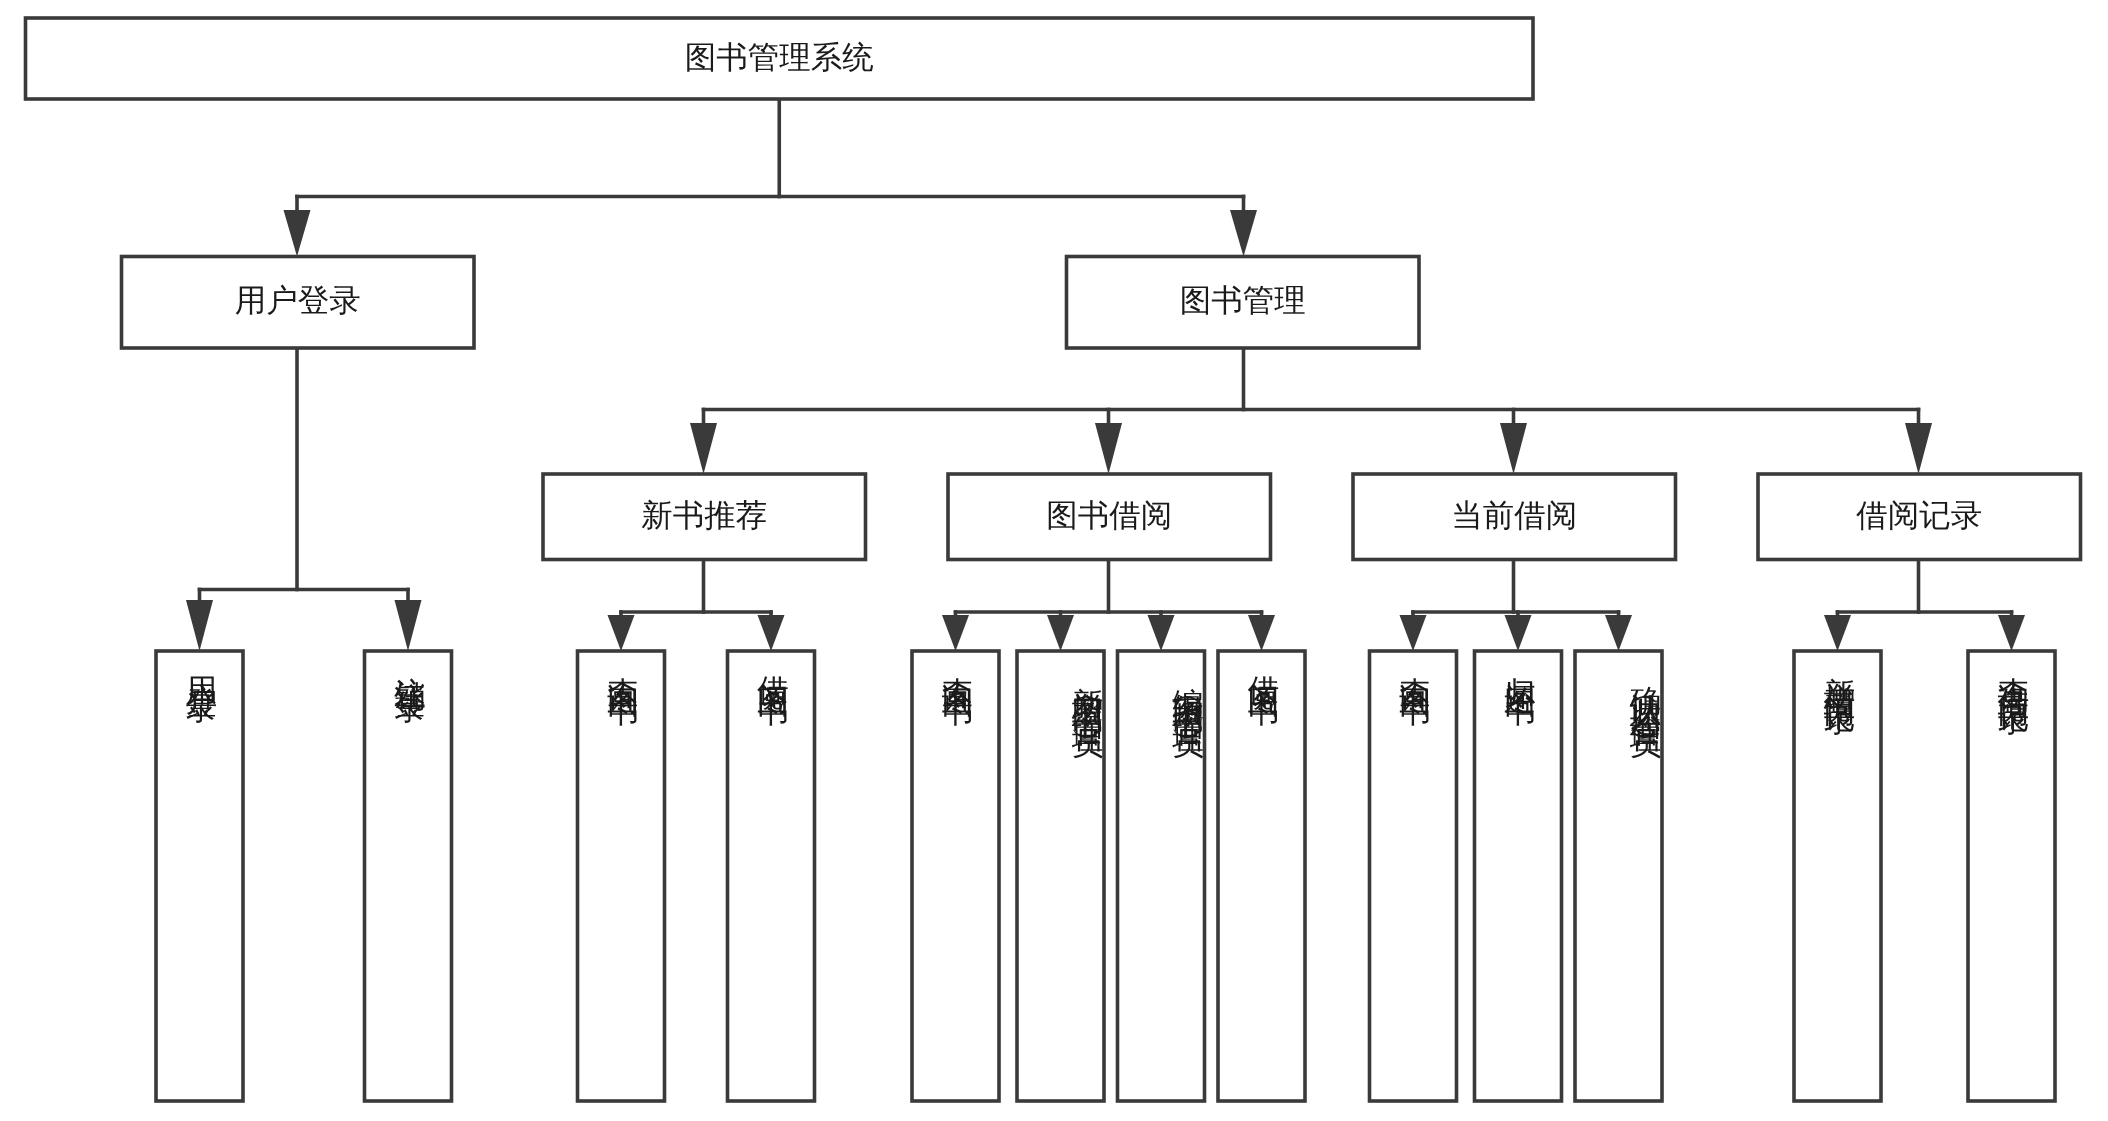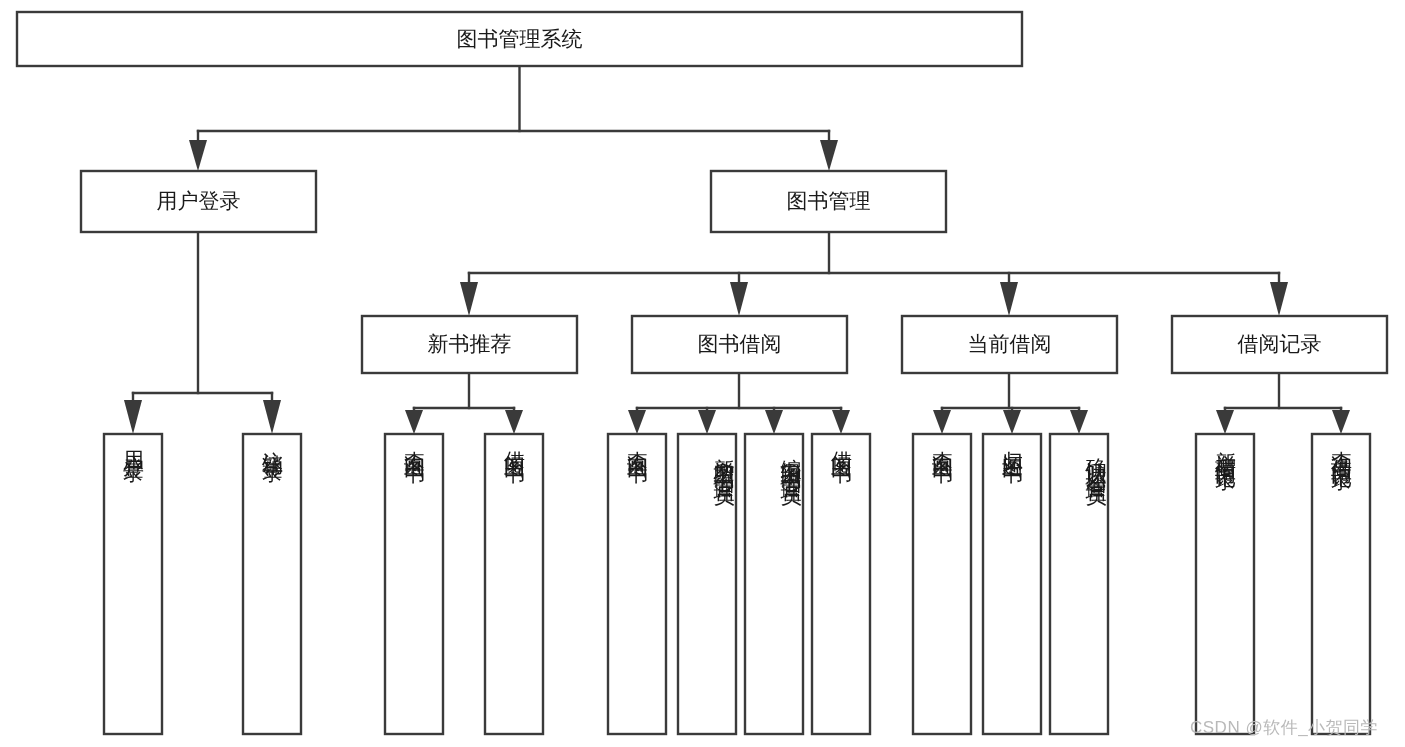--- a/index.html
+++ b/index.html
@@ -213,15 +213,14 @@
   <div class="leaf-label center" style="left:608px; top:434px; width:58px; height:300px;">查询图书</div>
   <div class="leaf-label" style="left:678px; top:441px; width:58px; height:290px;">新增图书（管理员）</div>
   <div class="leaf-label" style="left:745px; top:441px; width:58px; height:290px;">编辑图书（管理员）</div>
   <div class="leaf-label center" style="left:812px; top:434px; width:58px; height:300px;">借阅图书</div>
   <div class="leaf-label center" style="left:913px; top:434px; width:58px; height:300px;">查询图书</div>
   <div class="leaf-label center" style="left:983px; top:434px; width:58px; height:300px;">归还图书</div>
   <div class="leaf-label" style="left:1050px; top:441px; width:58px; height:290px;">确认归还（管理员）</div>
   <div class="leaf-label center" style="left:1196px; top:434px; width:58px; height:300px;">新增借阅记录</div>
   <div class="leaf-label center" style="left:1312px; top:434px; width:58px; height:300px;">查询借阅记录</div>
 
-  <div class="watermark" style="left:1190px; top:716px;">CSDN @软件_小贺同学</div>
 
 </div>
 
 </body></html>

